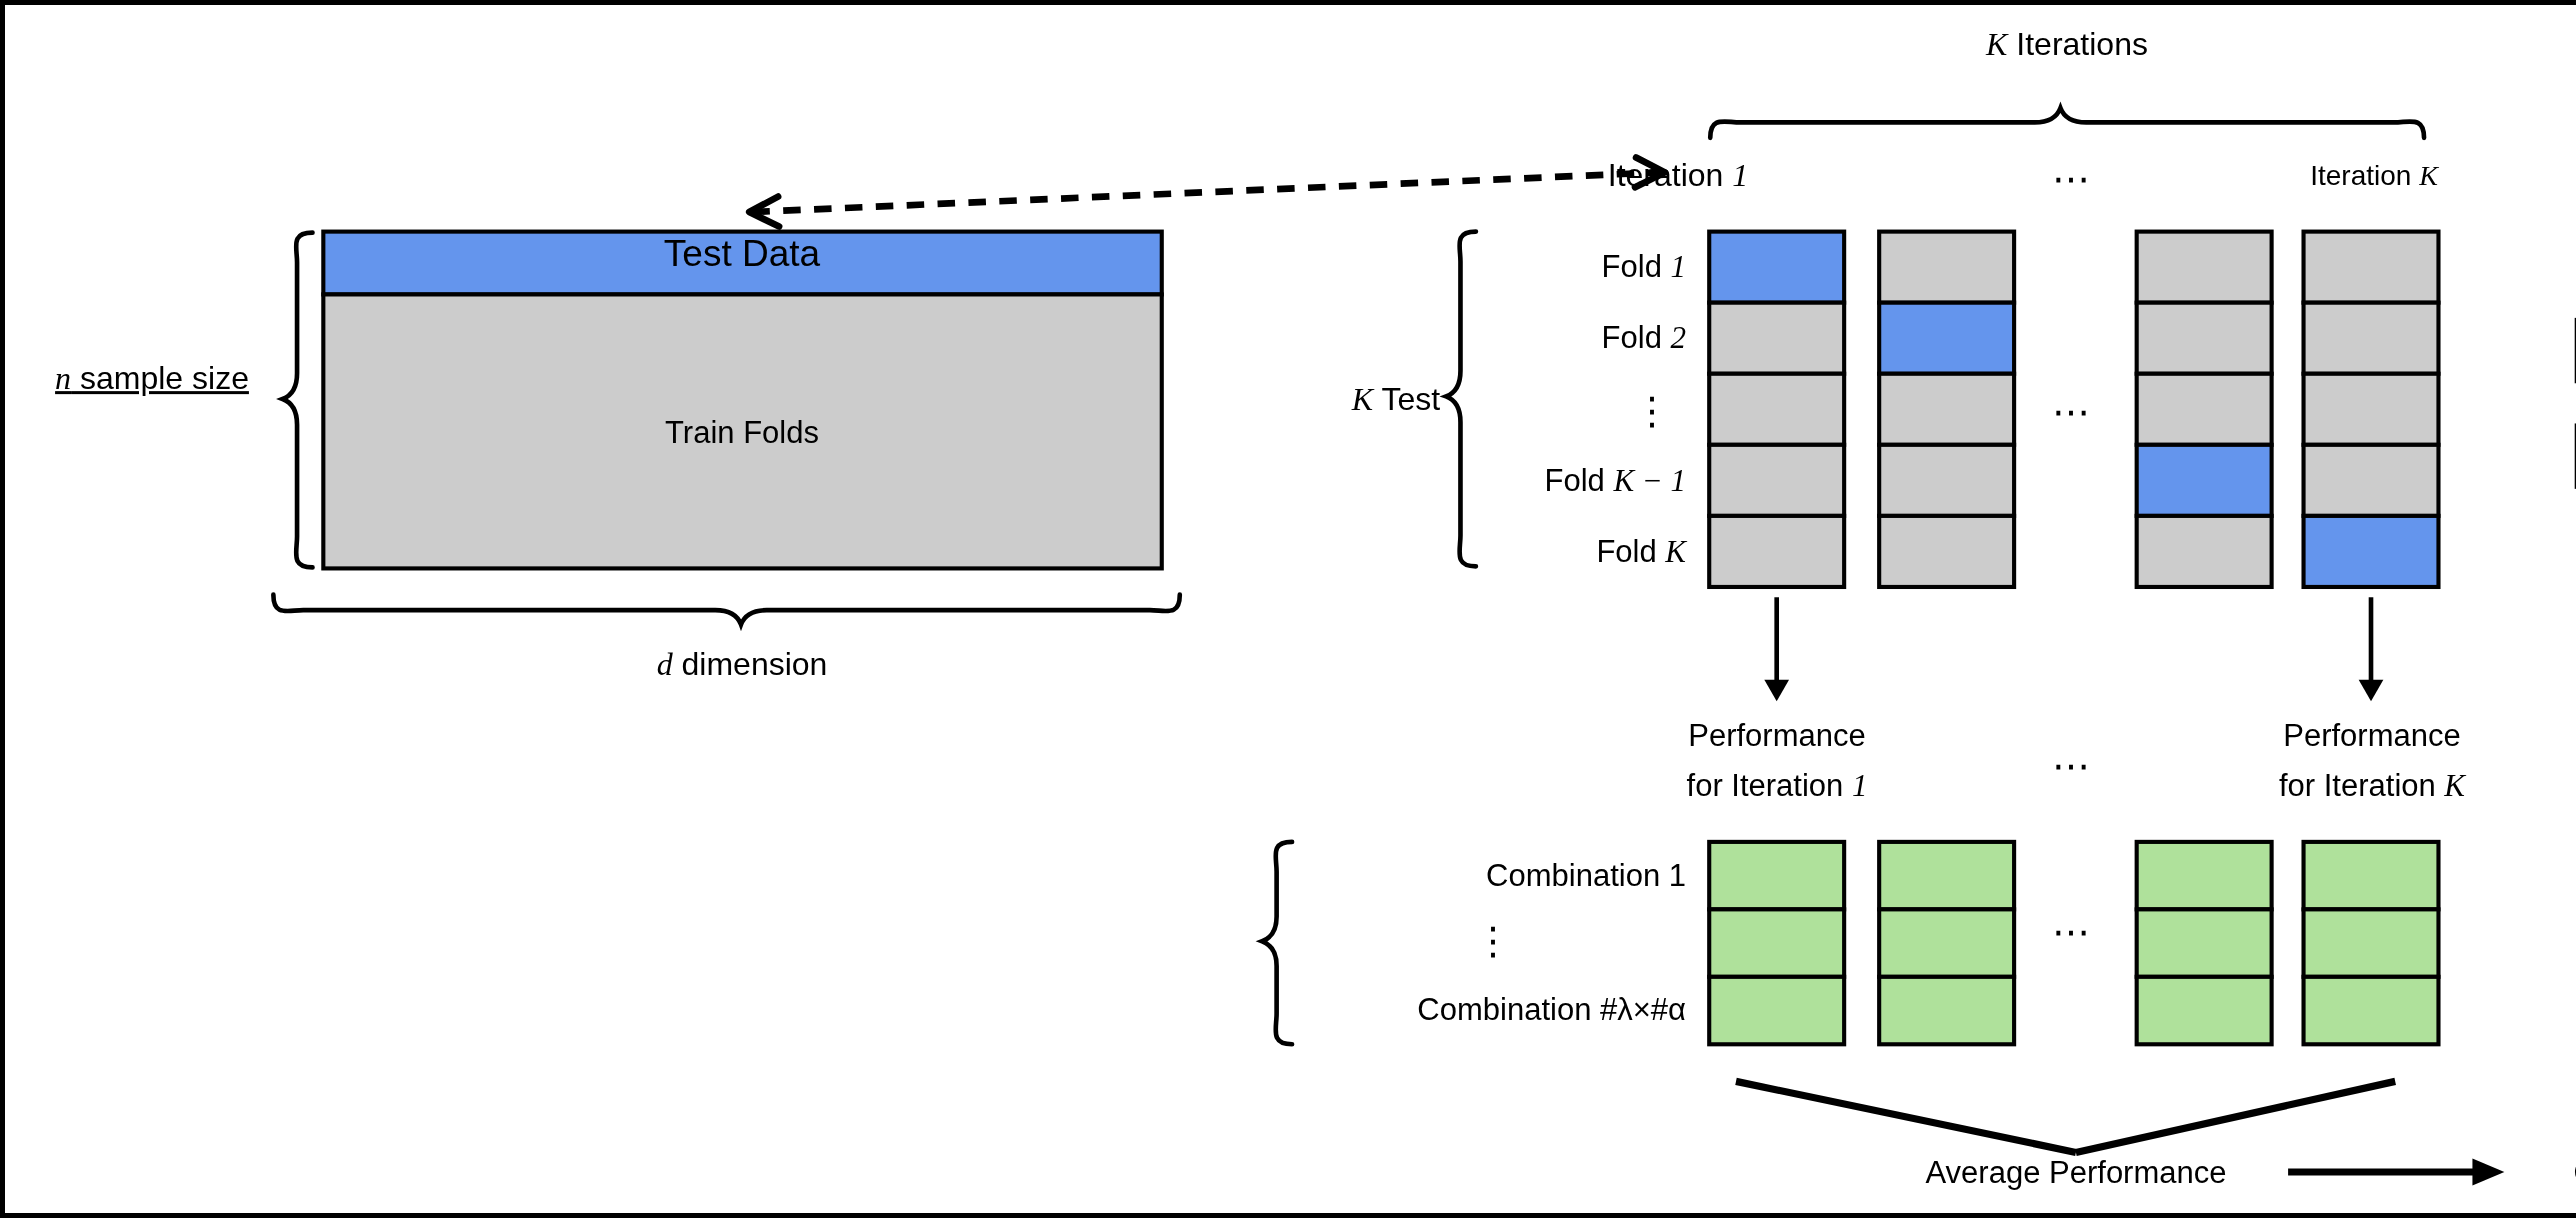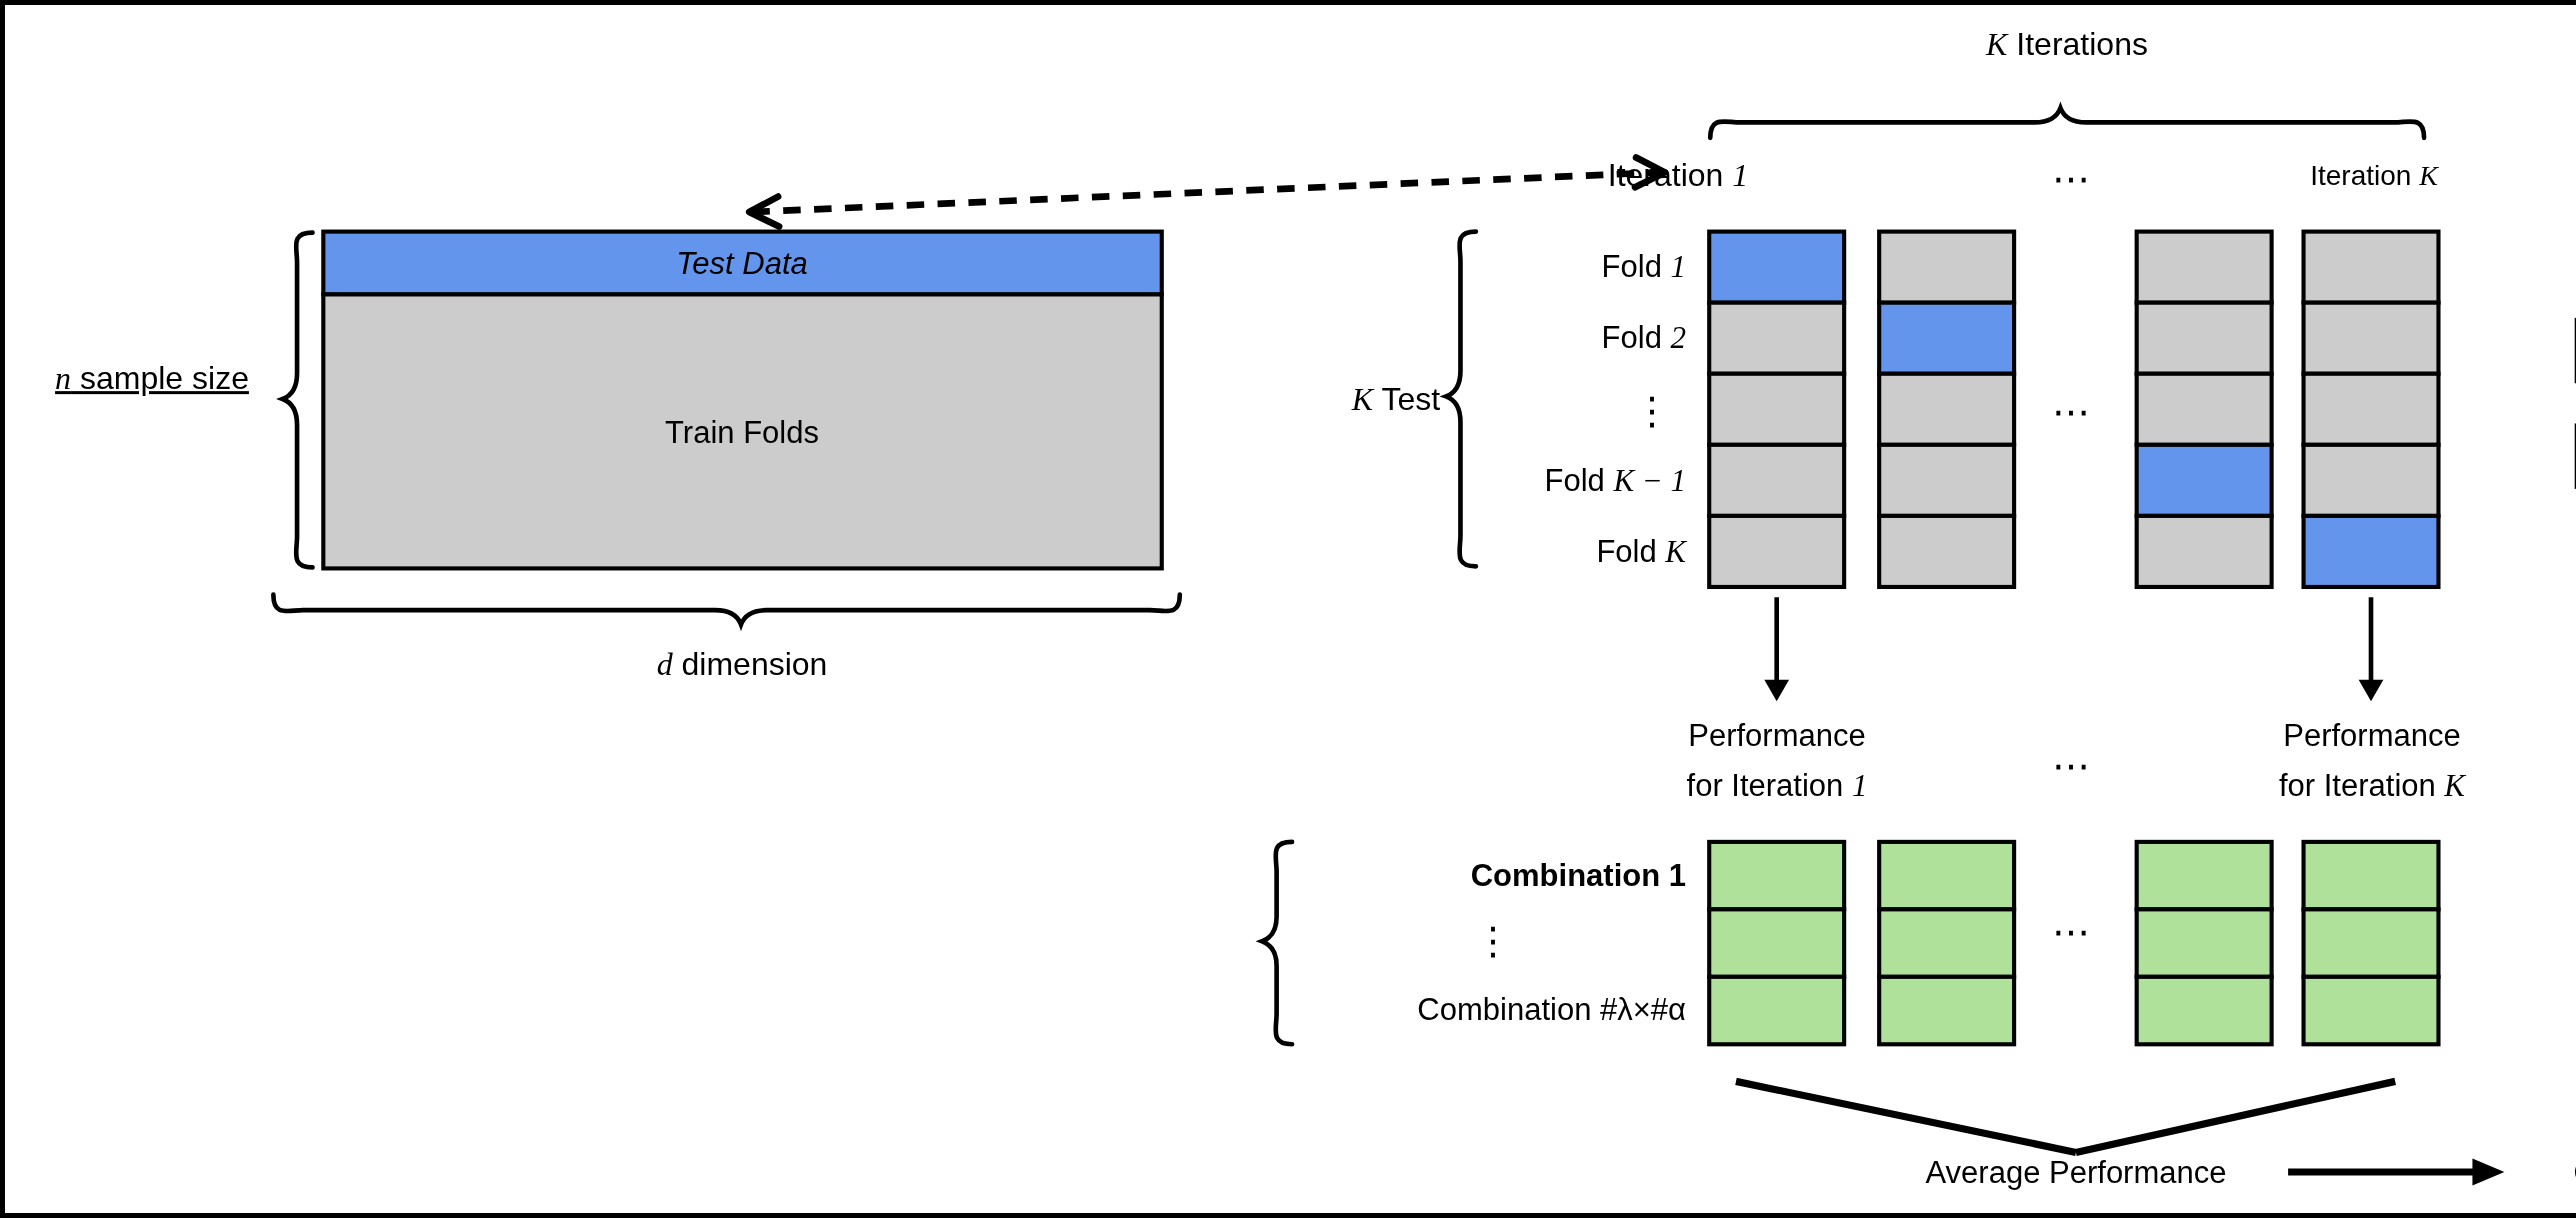--- a/index.html
+++ b/index.html
@@ -135,21 +135,21 @@
     <g>
       <line x1="4432" y1="2266" x2="4800" y2="2266" stroke="#000" stroke-width="14"></line>
       <path d="M 4790 2240 L 4852 2266 L 4790 2292 Z" fill="#000"></path>
     </g>
 
     <rect x="4993" y="612" width="102" height="118" fill="#6495ED" stroke="#000" stroke-width="9"></rect>
     <rect x="4993" y="817" width="102" height="118" fill="#CCCCCC" stroke="#000" stroke-width="9"></rect>
 
   </svg>
 
-  <div class="lbl ctr" style="left:737px;top:259px;font-size:31px;font-style:italic;">Test Data</div>
+  <div class="lbl ctr" style="left:737px;top:249px;font-size:37px;">Test Data</div>
 
   <div class="lbl ctr" style="left:737px;top:428px;font-size:31px;">Train Folds</div>
 
   <div class="lbl ctr" style="left:147px;top:374px;font-size:32px;text-decoration:underline;">
     <span class="mi">n</span><span> sample size</span>
   </div>
 
   <div class="lbl ctr" style="left:737px;top:660px;font-size:32px;">
     <span class="mi">d</span><span> dimension</span>
   </div>
@@ -198,21 +198,21 @@
   </div>
 
   <div class="dots-h" style="left:2066px;top:761px;">⋯</div>
 
   <div class="lbl ctr" style="left:2367px;top:731px;font-size:31px;">Performance</div>
   <div class="lbl ctr" style="left:2367px;top:781px;font-size:31px;">
     <span>for Iteration </span><span class="mi">K</span>
   </div>
 
 
-  <div class="lbl" style="left:1681px;top:871px;font-size:31px;transform:translate(-100%,-50%);font-weight:bold;">Combination 1</div>
+  <div class="lbl" style="left:1681px;top:871px;font-size:31px;transform:translate(-100%,-50%);">Combination 1</div>
 
   <div class="dots-v" style="left:1488px;top:937px;">⋮</div>
 
   <div class="lbl" style="left:1681px;top:1005px;font-size:31px;transform:translate(-100%,-50%);">Combination #λ×#α</div>
 
   <div class="dots-h" style="left:2066px;top:927px;">⋯</div>
 
   <div class="lbl ctr" style="left:2071px;top:1168px;font-size:31px;">Average Performance</div>
 
   <div class="lbl ctr" style="left:2790px;top:1168px;font-size:31px;">Optimal Parameter Combination</div>

